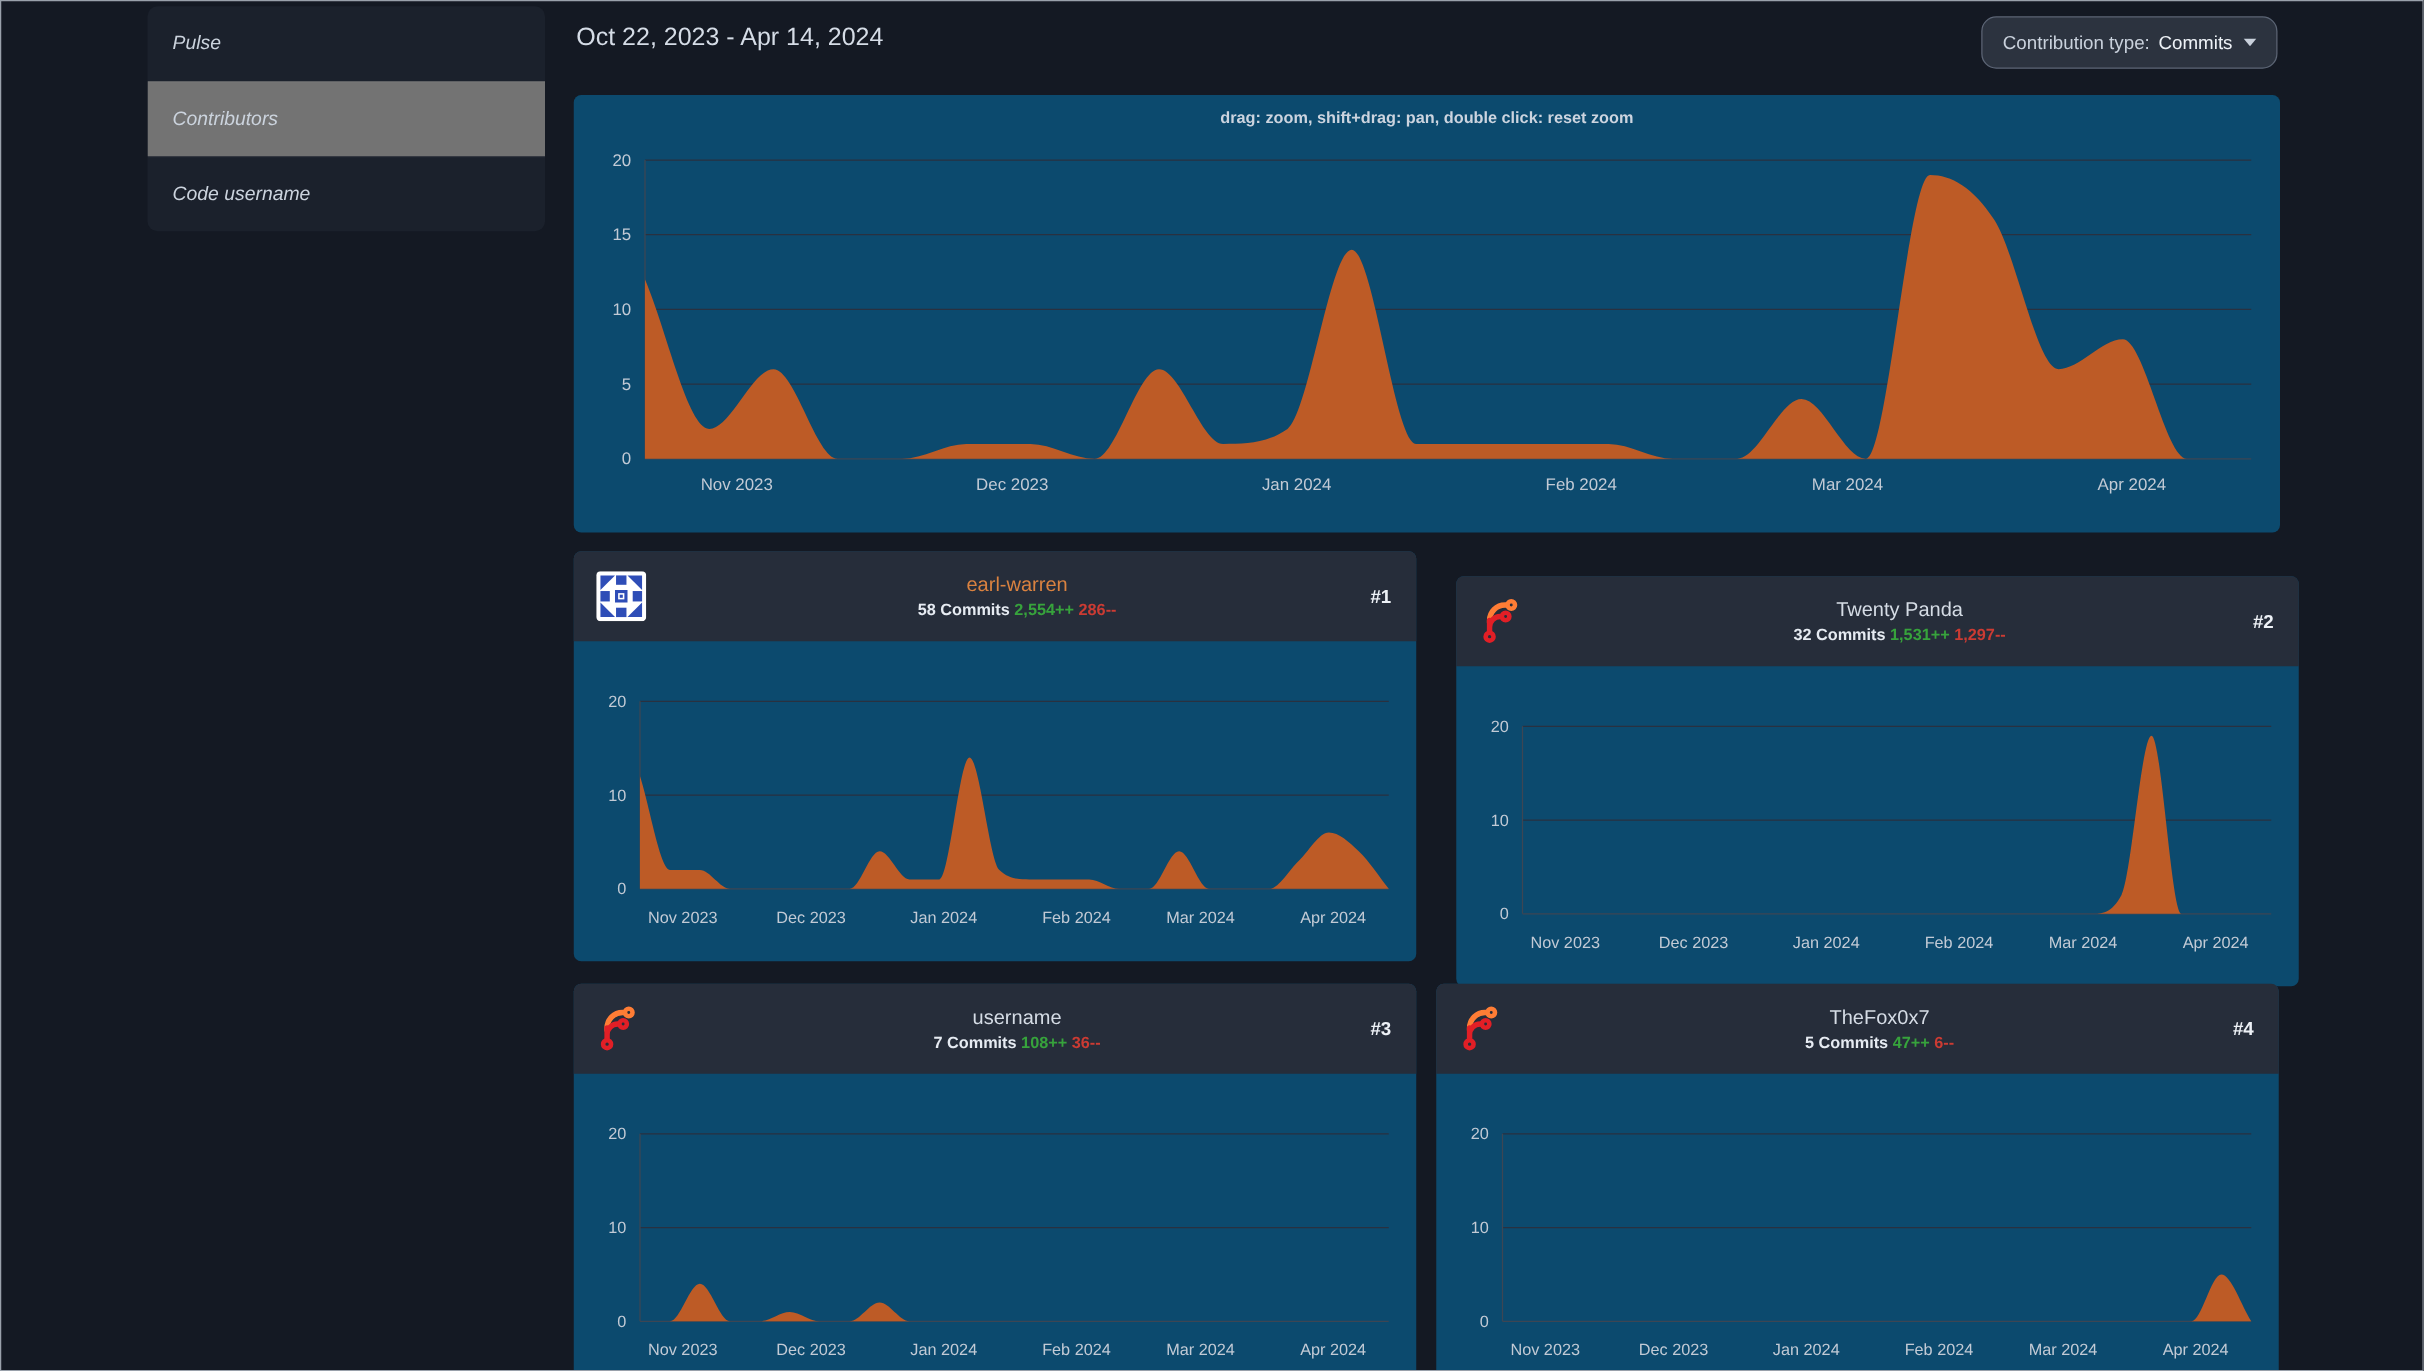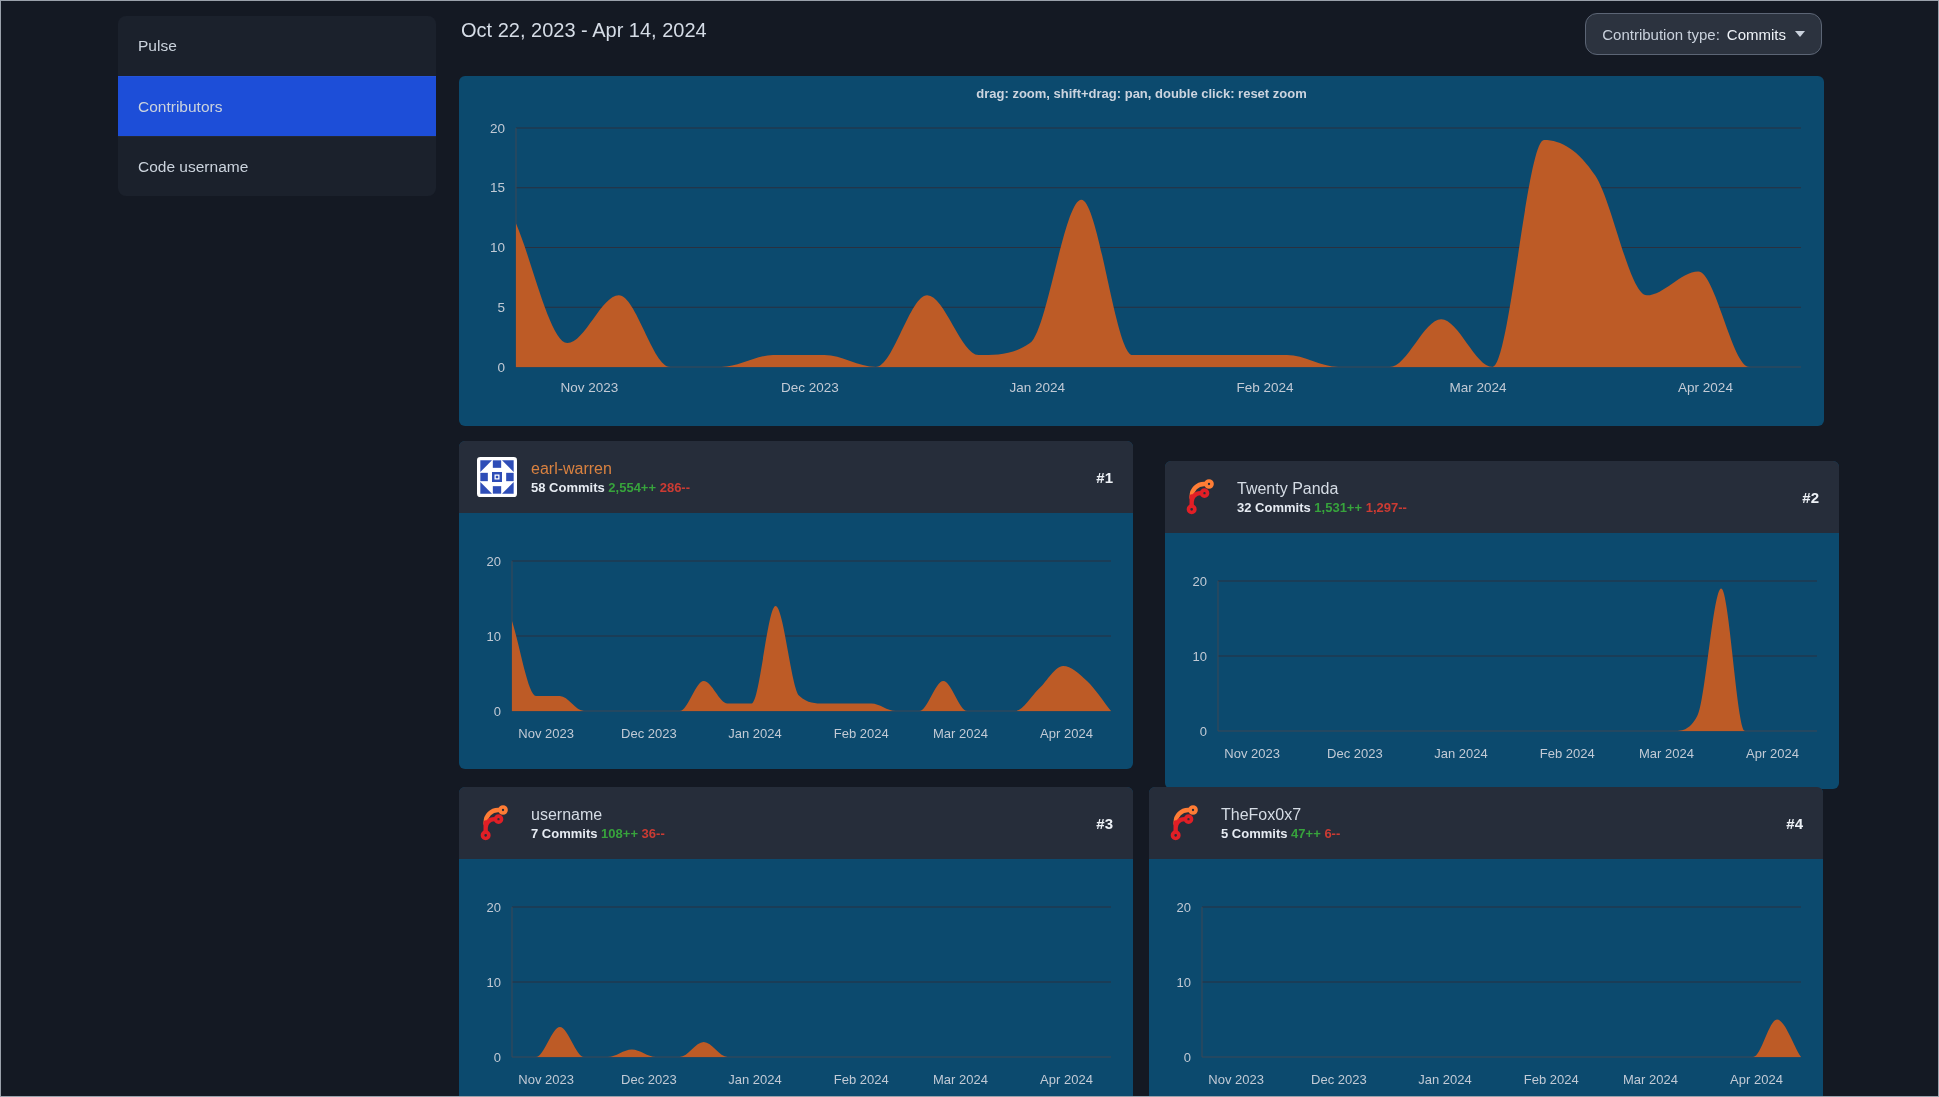--- a/index.html
+++ b/index.html
@@ -6,30 +6,30 @@
   html,body { background:#0d1117; }
   .screen {
     position:relative; width:1939px; height:1097px;
     background:#141923; overflow:hidden;
     border:1px solid #9aa1ab;
     font-family:"Liberation Sans", sans-serif;
     color:#d5dce6;
   }
   
   .sidebar {
-    position:absolute; left:117px; top:15px; width:318px;
-    background:#1b212c; border-radius:8px; overflow:hidden;
+    position:absolute; left:117px; top:4px; width:318px;
+    background:#1b212c; border-radius:8px; overflow:hidden;font-style:italic;
   }
   .side-item {
     height:60px; line-height:60px; padding-left:20px;
     font-size:15.5px; color:#cbd3dd; cursor:pointer;
     border-top:1px solid rgba(255,255,255,0.035);
   }
   .side-item:first-child { border-top:none; }
-  .side-item.active { background:#1d4ed8; }
+  .side-item.active { background:#737373; }
   
   .date-range {
     position:absolute; left:460px; top:18px;
     font-size:20px; font-weight:400; color:#d5dce6;
   }
   .dropdown {
     position:absolute; right:116px; top:12px; height:42px;
     display:flex; align-items:center; gap:7px;
     background:#2c333f; border:1px solid #5c6575; border-radius:12px;
     padding:0 16px; font-size:15px; color:#c9d1dc; cursor:pointer;
@@ -53,21 +53,21 @@
   .chart { position:absolute; left:0; bottom:0; }
   #main-chart { top:0; }
   .card { width:674px; height:328px; }
   #card-0 { left:458px;  top:440px; }
   #card-1 { left:1164px; top:440px;margin-top:20px; }
   #card-2 { left:458px;  top:786px; }
   #card-3 { left:1148px; top:786px; }
   .card-head {
     position:absolute; left:0; top:0; right:0; height:72px;
     background:#262d3a; border-radius:6px 6px 0 0;
-    display:flex; align-items:center; padding:0 20px 0 18px;
+    display:flex; align-items:center; padding:0 20px 0 18px;text-align:center;
   }
   .avatar { width:40px; height:40px; flex:0 0 40px; margin-right:14px; }
   .who { flex:1 1 auto; min-width:0; }
   .uname { font-size:16px; color:#d5dce5; text-decoration:none; display:block; line-height:20px; }
   a.uname { color:#da8240; }
   .stats { font-size:13px; font-weight:700; color:#e6ebf2; line-height:17px; }
   .stats .add { color:#37a33c; }
   .stats .del { color:#cc3b33; }
   .rank { font-size:15px; font-weight:700; color:#edf1f6; }
   .mini-chart { top:73px; }

